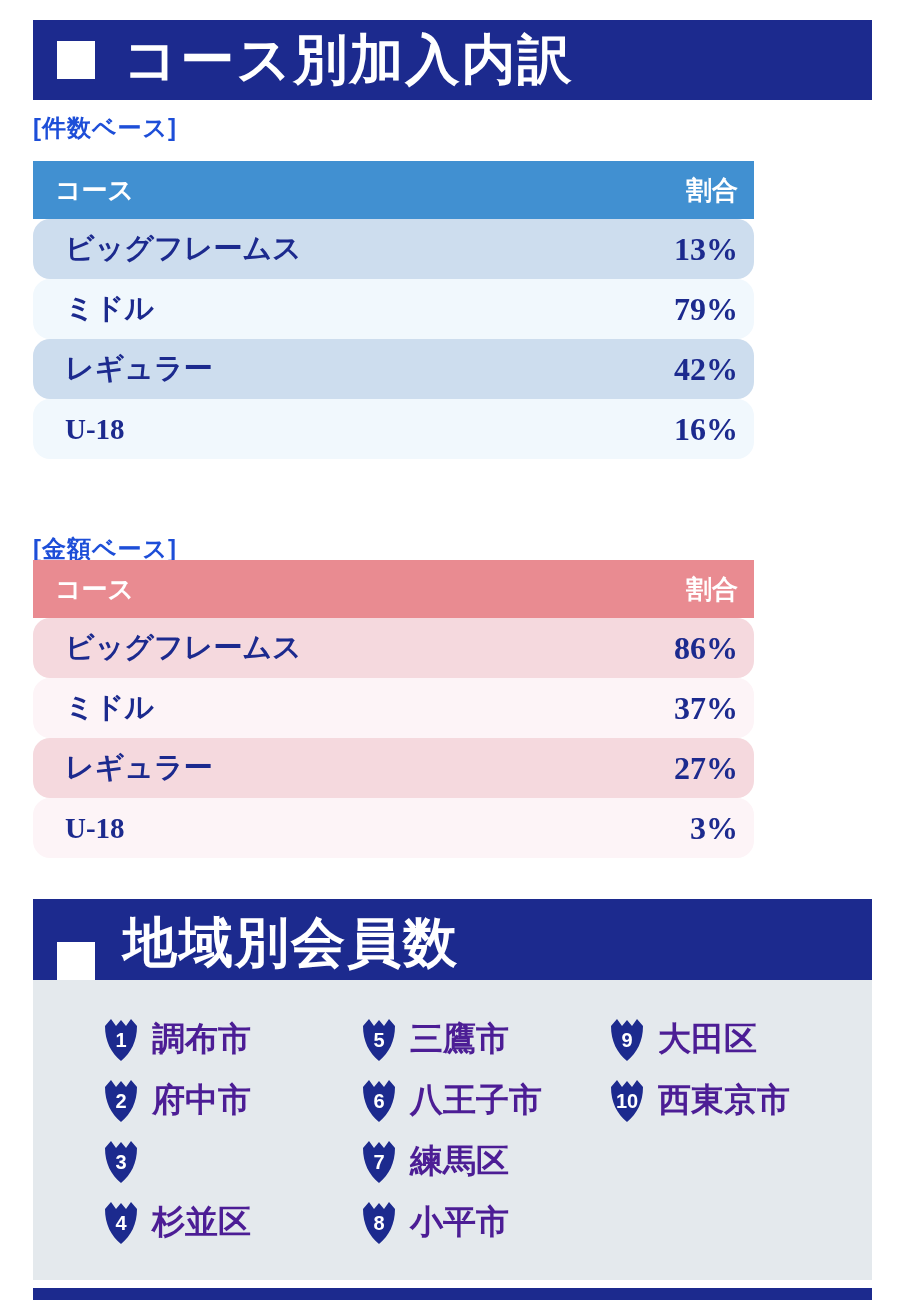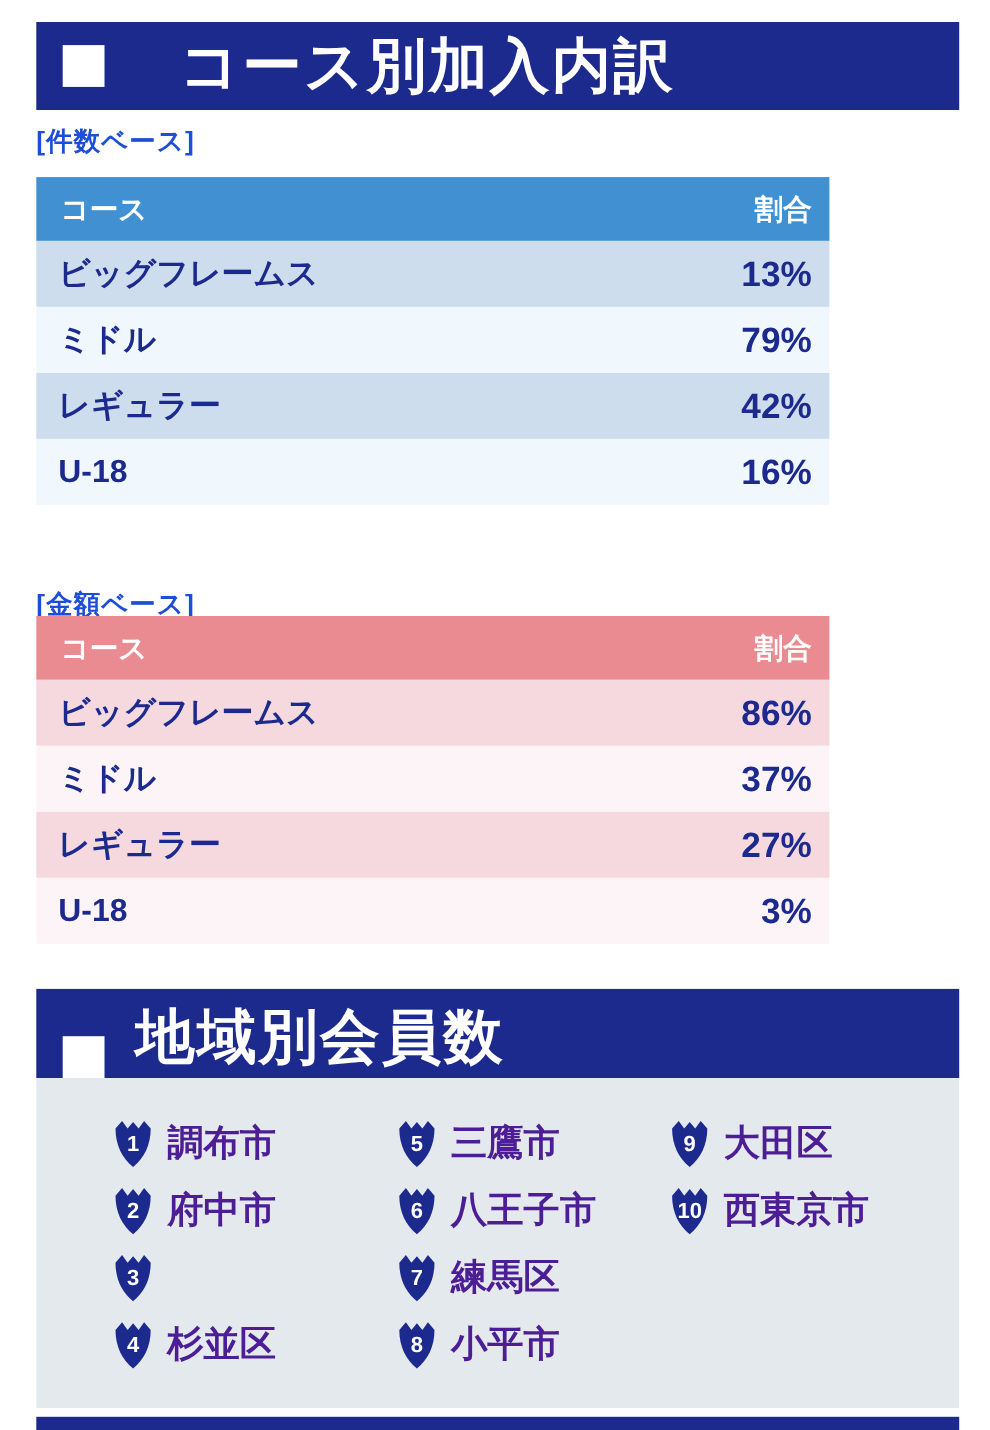--- a/index.html
+++ b/index.html
@@ -30,65 +30,67 @@
     flex: 0 0 auto;
   }
   .banner .banner-title {
     color: #ffffff;
     font-size: 54px;
     font-weight: 900;
     margin-left: 28px;
     letter-spacing: 2px;
     white-space: nowrap;
   }
-  #banner-course { top: 20px; gap: 40px; }
+  #banner-course { top: 20px; }
   #banner-region { top: 899px; height: 81px; align-items: flex-end; }
 
   
   .section-label {
     position: absolute;
     left: 33px;
     color: #1d4ed8;
     font-size: 24px;
     font-weight: 900;
     letter-spacing: 1px;
   }
   #label-count  { top: 112px; }
   #label-amount { top: 512px; margin-top: 21px; }
 
   
   .ratio-table {
     position: absolute;
     left: 33px;
     width: 721px;
+    font-family: Liberation Serif, serif;
   }
   #table-count  { top: 161px; }
   #table-amount { top: 560px; }
 
   .thead {
     height: 58px;
     display: flex;
     justify-content: space-between;
     align-items: center;
     padding: 0 16px 0 22px;
     box-sizing: border-box;
     color: #ffffff;
     font-size: 26px;
     font-weight: 700;
   }
   .trow {
     height: 60px;
     display: flex;
     justify-content: space-between;
     align-items: center;
-    padding: 0 16px 0 20px;
+    padding: 0 16px 0 32px;
     box-sizing: border-box;
     color: #1c2a8e;
     font-size: 29px;
     font-weight: 900;
+    border-radius: 17px;
   }
   .trow .ratio-cell { font-size: 32px; }
 
   .blue .thead { background: #4190d1; }
   .blue .trow:nth-child(odd)  { background: #f1f8fd; }
   .blue .trow:nth-child(even) { background: #cdddee; }
 
   .pink .thead { background: #e98b91; }
   .pink .trow:nth-child(odd)  { background: #fdf4f7; }
   .pink .trow:nth-child(even) { background: #f5d9de; }

